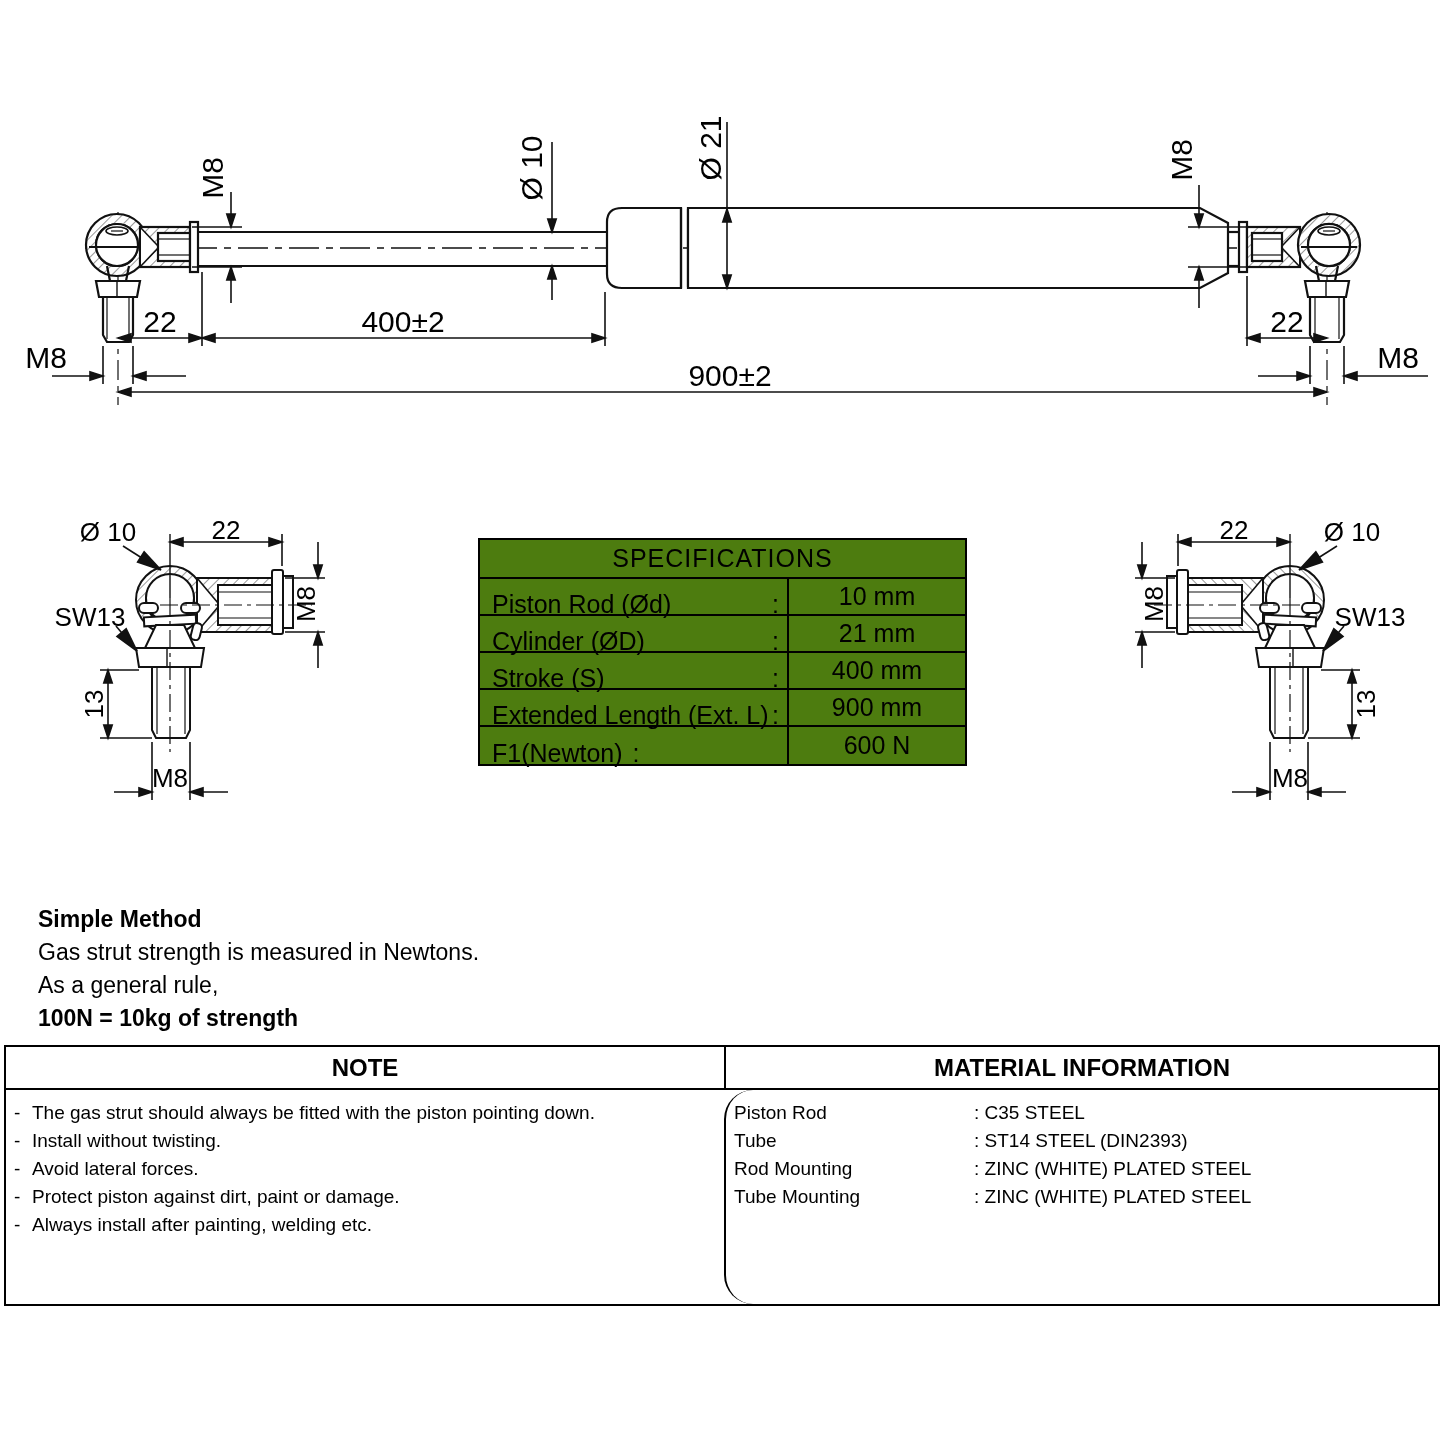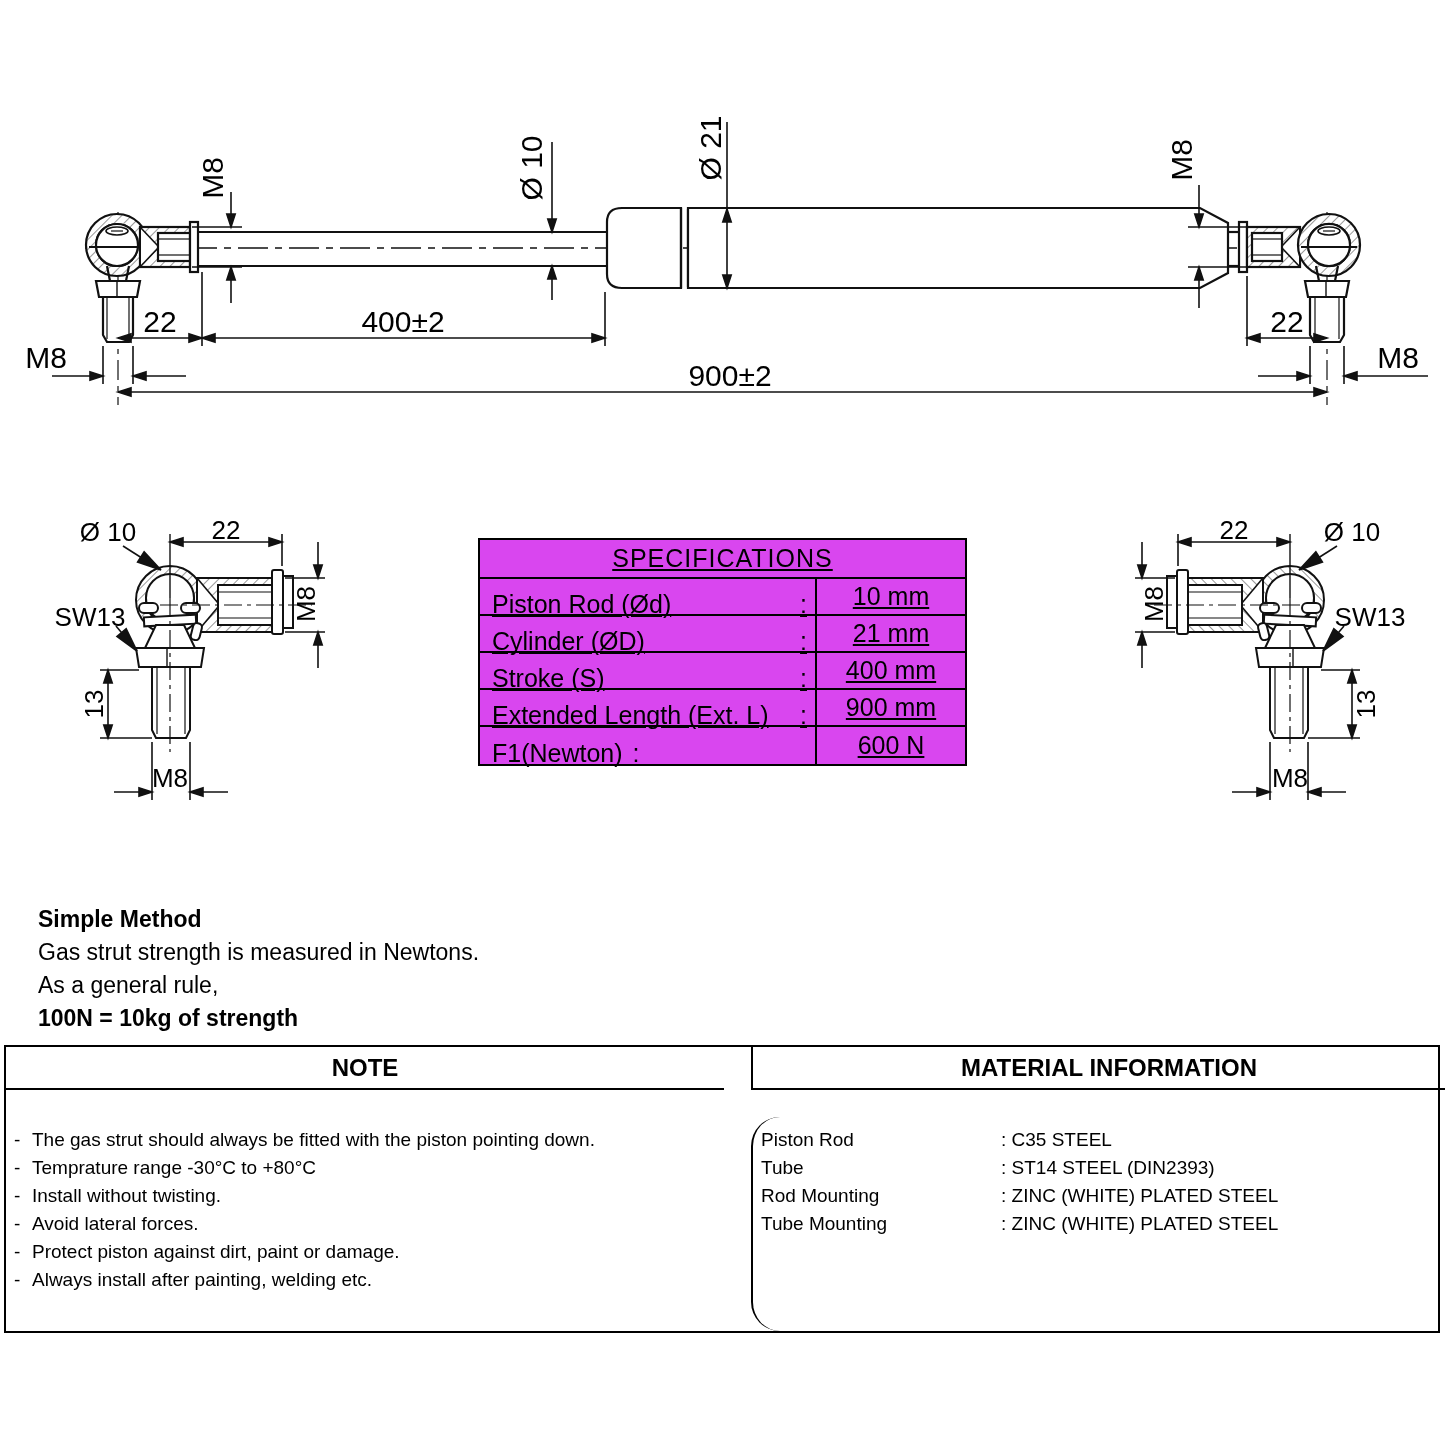--- a/index.html
+++ b/index.html
@@ -4,38 +4,38 @@
 <style>
   html,body{margin:0;padding:0;background:#fff;}
   .canvas{position:relative;width:1445px;height:1445px;background:#fff;
           font-family:"Liberation Sans",sans-serif;color:#000;overflow:hidden;}
   svg text{font-family:"Liberation Sans",sans-serif;fill:#000;}
   .dimtxt{font-size:30px;}
   .dimtxt2{font-size:26px;}
   .abs{position:absolute;}
 
   
-  .spec{left:478px;top:538px;width:489px;border:2px solid #000;box-sizing:border-box;background:#d946ef;text-decoration:underline;}
+  .spec{left:478px;top:538px;width:489px;border:2px solid #000;box-sizing:border-box;background:#4d7c0f;}
   .spec .title{height:37px;border-bottom:2px solid #000;display:flex;align-items:center;justify-content:center;
                font-size:25px;letter-spacing:1px;}
   .spec .row{display:flex;height:37px;border-bottom:2px solid #000;box-sizing:border-box;font-size:25px;}
   .spec .row:last-child{border-bottom:none;}
-  .spec .lab{width:337px;border-right:2px solid #000;box-sizing:border-box;display:flex;align-items:center;
+  .spec .lab{width:309px;border-right:2px solid #000;box-sizing:border-box;display:flex;align-items:center;
              padding:16px 8px 0 12px;}
   .spec .lab .sep{margin-left:auto;}
   .spec .row.inline .lab .sep{margin-left:10px;}
   .spec .val{flex:1;display:flex;align-items:center;justify-content:center;}
 
   
   .method{left:38px;top:903px;font-size:23px;line-height:33px;}
   .method .b{font-weight:bold;}
 
   
   .bottom{left:4px;top:1045px;width:1436px;border:2px solid #000;box-sizing:border-box;background:#fff;
-          display:grid;grid-template-columns:718px 714px;gap:27px;}
+          display:grid;grid-template-columns:718px 714px;}
   .bottom .hdr{height:43px;border-bottom:2px solid #000;display:flex;align-items:center;justify-content:center;
                font-size:24px;font-weight:bold;box-sizing:border-box;}
   .bottom .c2{border-left:2px solid #000;}
   .bottom .bodycell{height:214px;box-sizing:border-box;padding:9px 6px 16px 8px;font-size:19px;line-height:28px;}
   .note-line{white-space:nowrap;}
   .note-line .dash{display:inline-block;width:18px;text-align:left;}
   .mat{padding-left:23px;border-radius:29px;}
   .mat .mrow{display:flex;line-height:28px;}
   .mat .mlab{width:240px;flex:none;}
 </style>
@@ -315,21 +315,20 @@
     <div>As a general rule,</div>
     <div class="b">100N = 10kg of strength</div>
   </div>
 
   <div class="abs bottom">
     <div class="hdr">NOTE</div>
     <div class="hdr c2">MATERIAL INFORMATION</div>
 
     <div class="bodycell">
       <div class="note-line"><span class="dash">-</span><span>The gas strut should always be fitted with the piston pointing down.</span></div>
-      <div class="note-line"><span class="dash">-</span><span>Temprature range -30°C to +80°C</span></div>
       <div class="note-line"><span class="dash">-</span><span>Install without twisting.</span></div>
       <div class="note-line"><span class="dash">-</span><span>Avoid lateral forces.</span></div>
       <div class="note-line"><span class="dash">-</span><span>Protect piston against dirt, paint or damage.</span></div>
       <div class="note-line"><span class="dash">-</span><span>Always install after painting, welding etc.</span></div>
     </div>
 
     <div class="bodycell c2 mat">
       <div class="mrow">
         <span class="mlab">Piston Rod</span>
         <span>:</span>&nbsp;<span>C35 STEEL</span>

